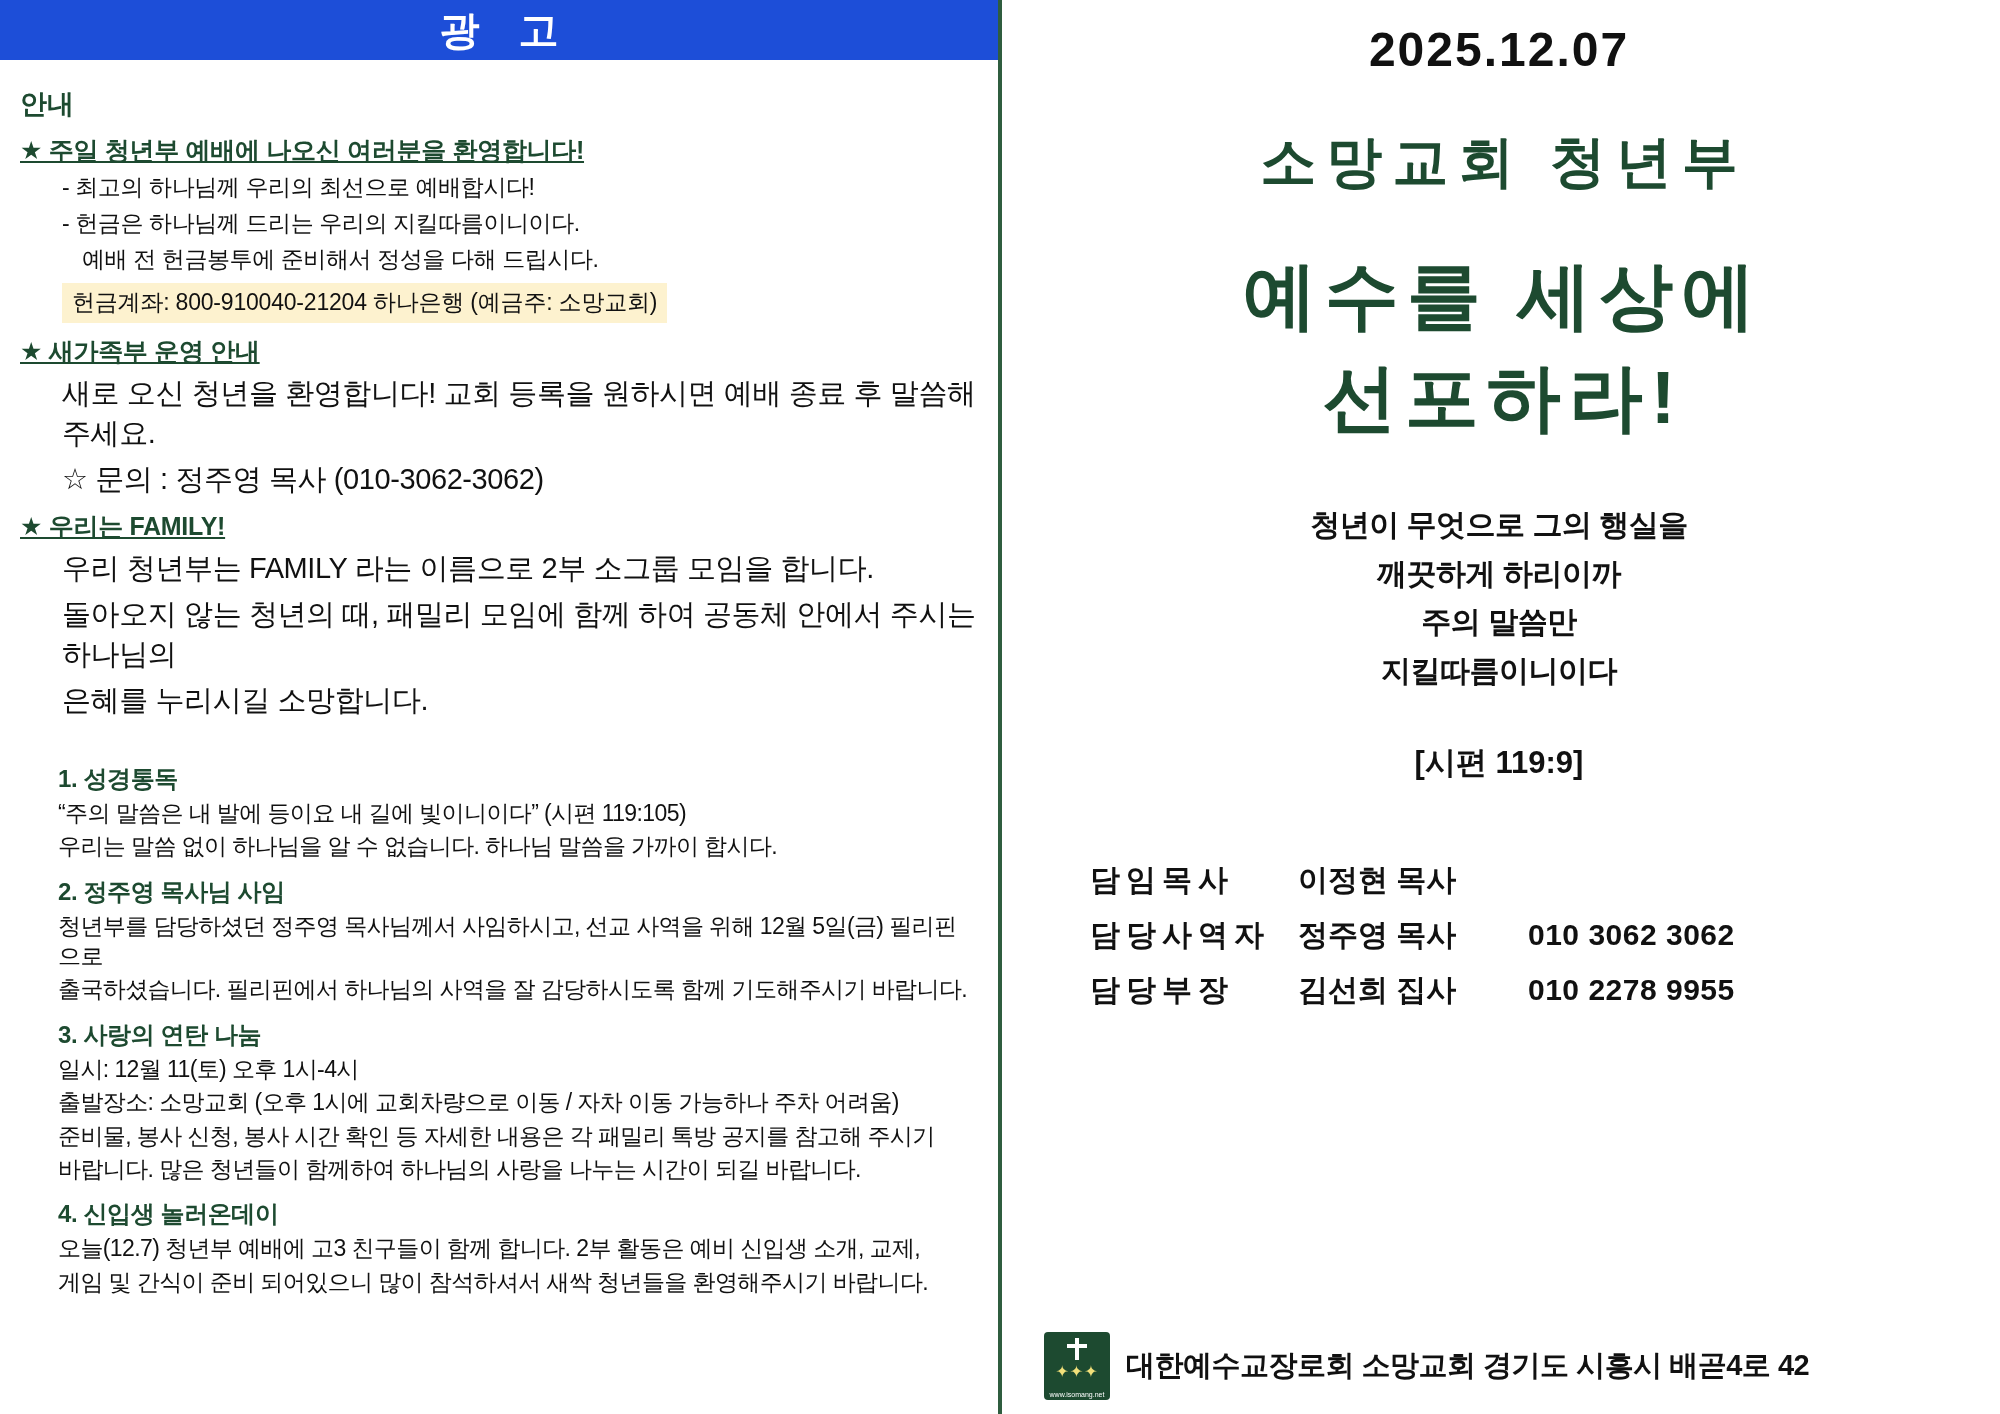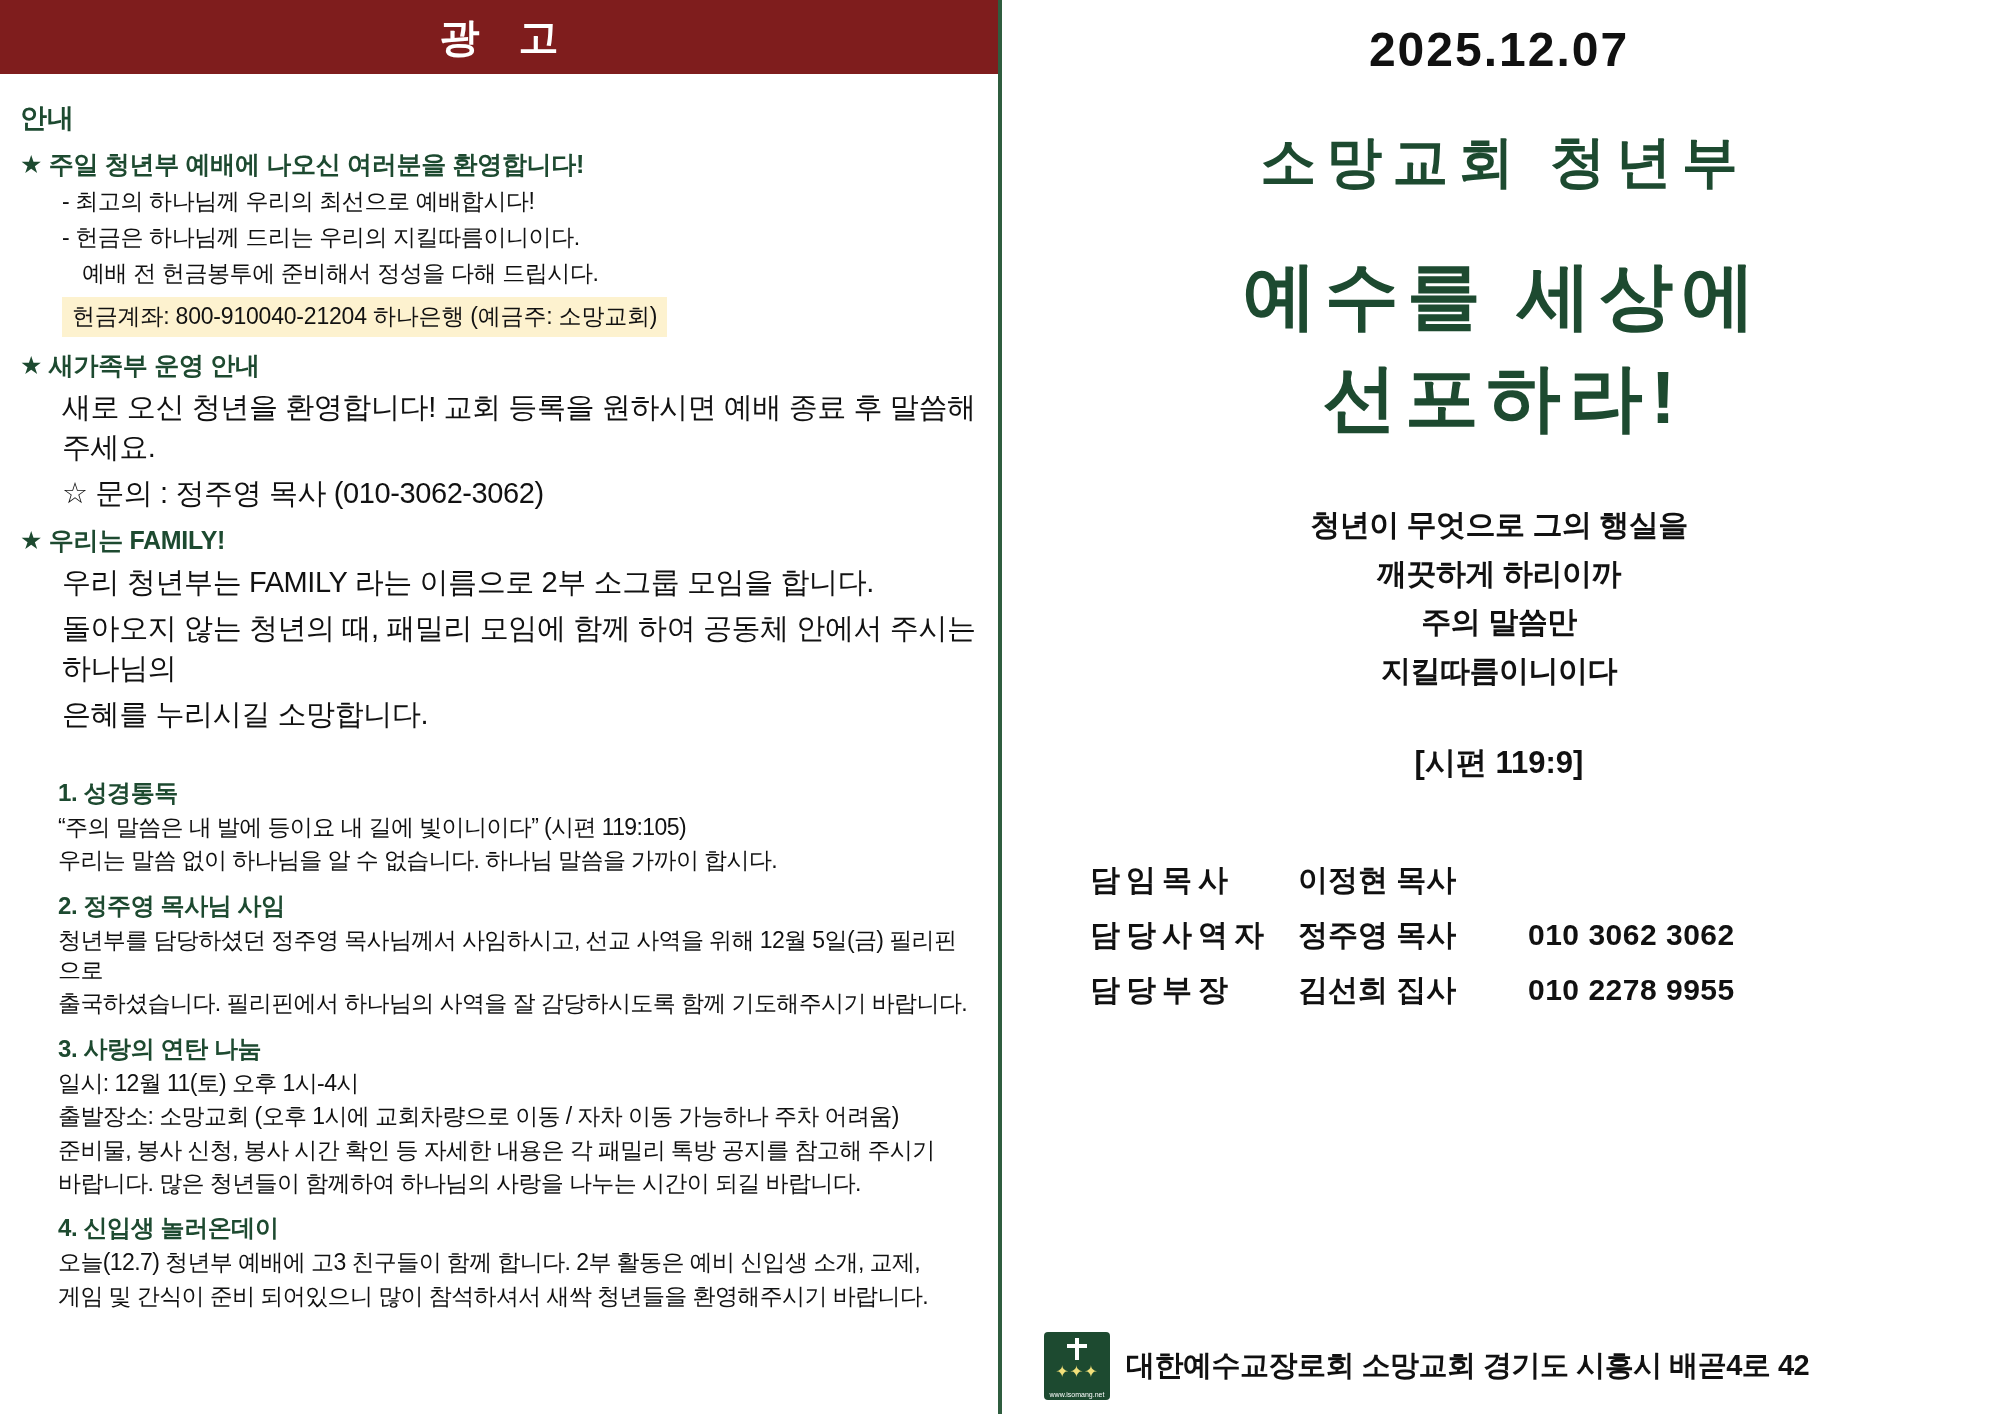--- a/index.html
+++ b/index.html
@@ -21,23 +21,23 @@
     display: flex;
   }
   
   .left-col {
     width: 1002px;
     position: relative;
     border-right: 4px solid #2f5d3f;
     box-sizing: border-box;
   }
   .banner {
-    background: #7f1d1d;
+    background: #1d4ed8;
     color: #ffffff;
-    height: 74px;
+    height: 60px;
     display: flex;
     align-items: center;
     justify-content: center;
     font-size: 40px;
     font-weight: bold;
     letter-spacing: 14px;
     text-indent: 14px;
   }
   .left-body {
     padding: 20px 22px 0 16px;
@@ -47,20 +47,21 @@
     font-weight: bold;
     color: #1d4a30;
     margin: 6px 0 12px 4px;
   }
   .bullet {
     font-size: 25px;
     color: #1d4a30;
     font-weight: bold;
     margin: 10px 0 4px 4px;
     letter-spacing: -0.3px;
+    text-decoration: underline;
   }
   .sub {
     font-size: 23px;
     margin: 5px 0 0 46px;
     color: #111;
     letter-spacing: -0.4px;
   }
   .sub.indent2 { margin-left: 66px; }
   .plain {
     font-size: 29px;

